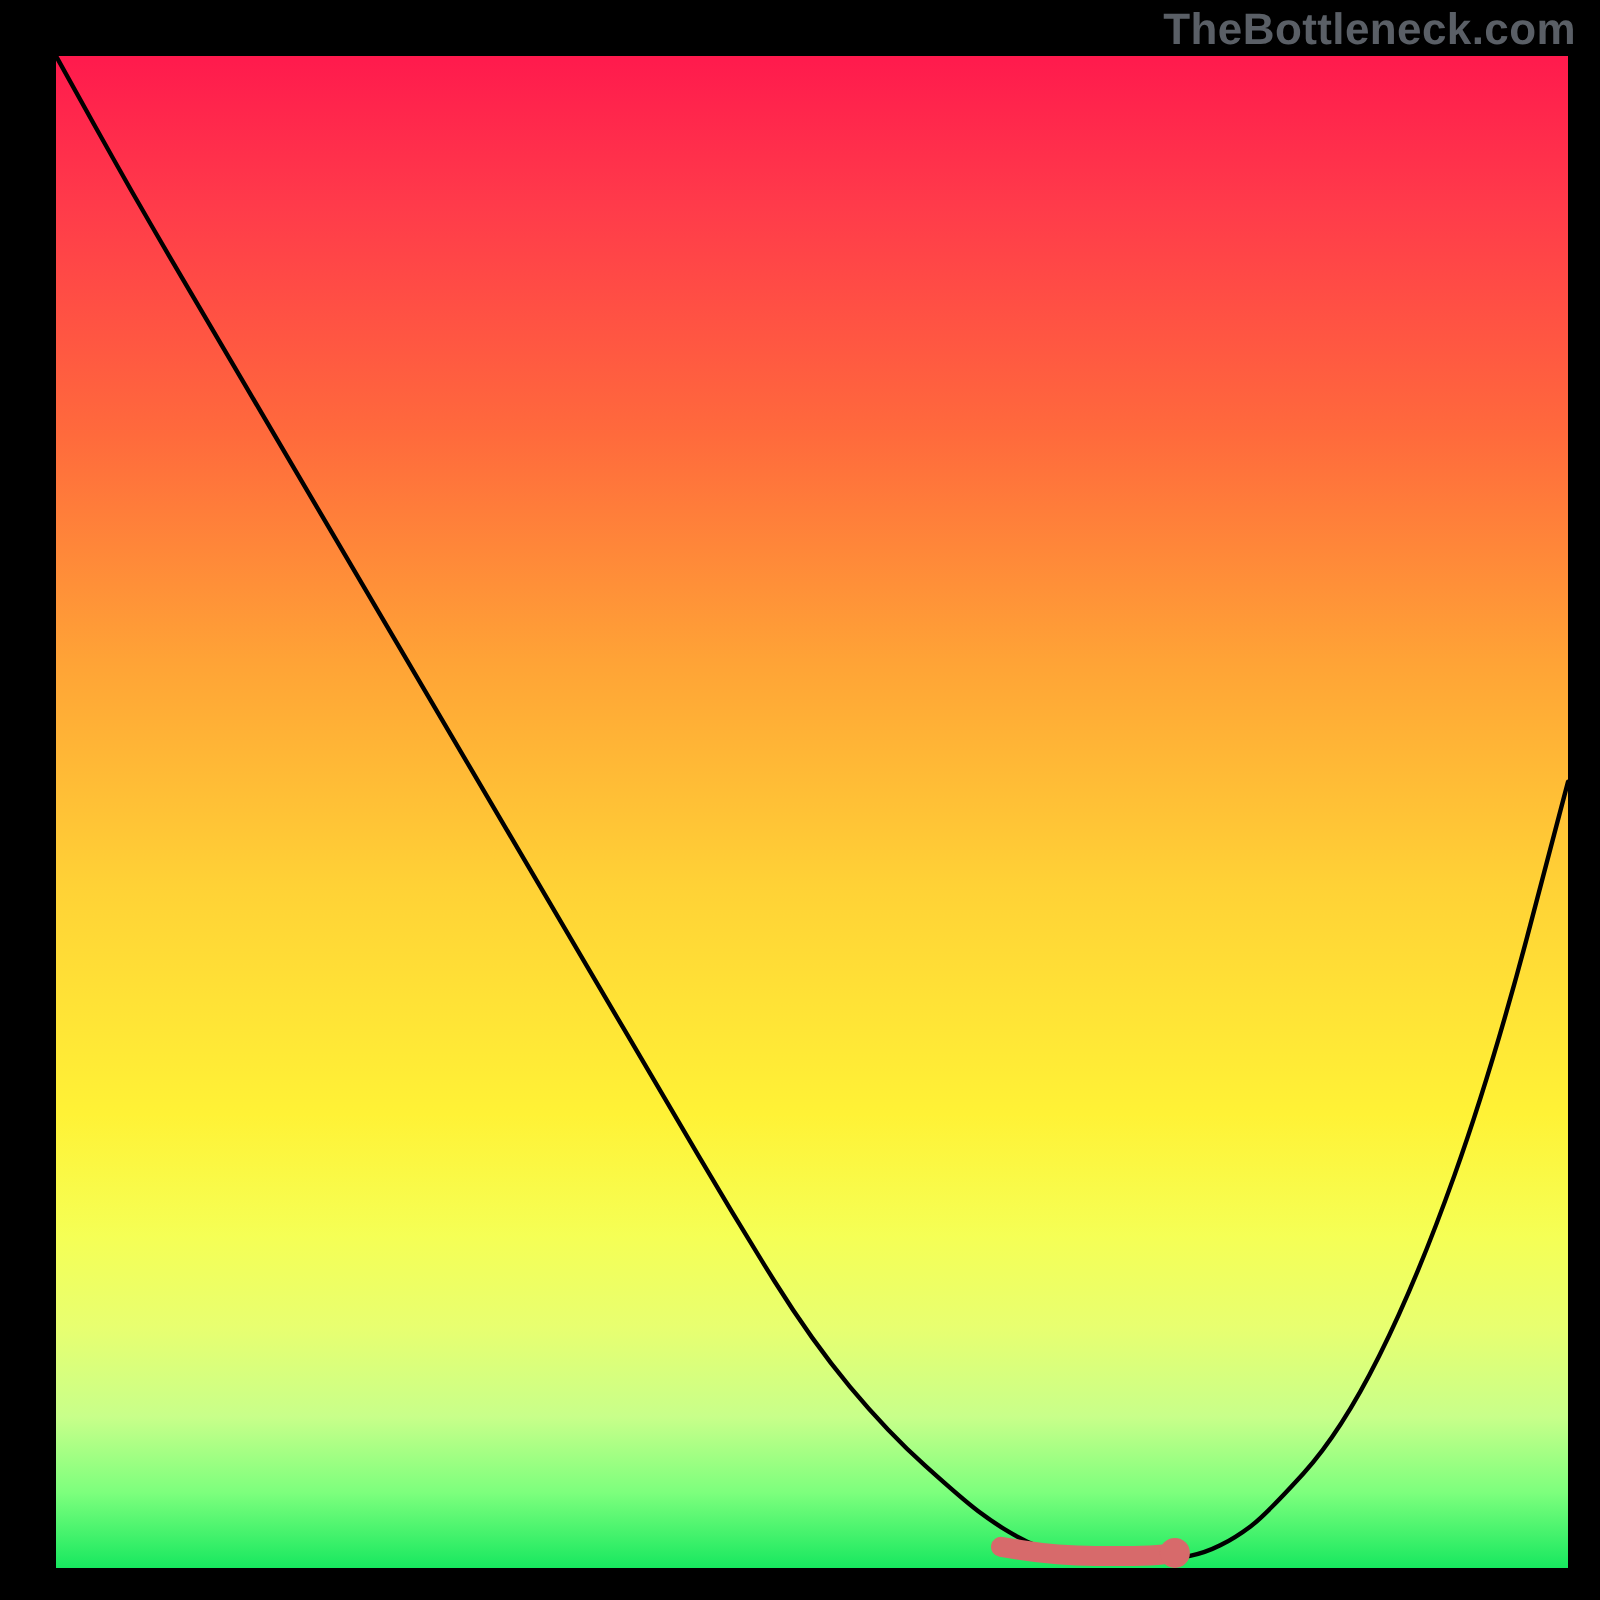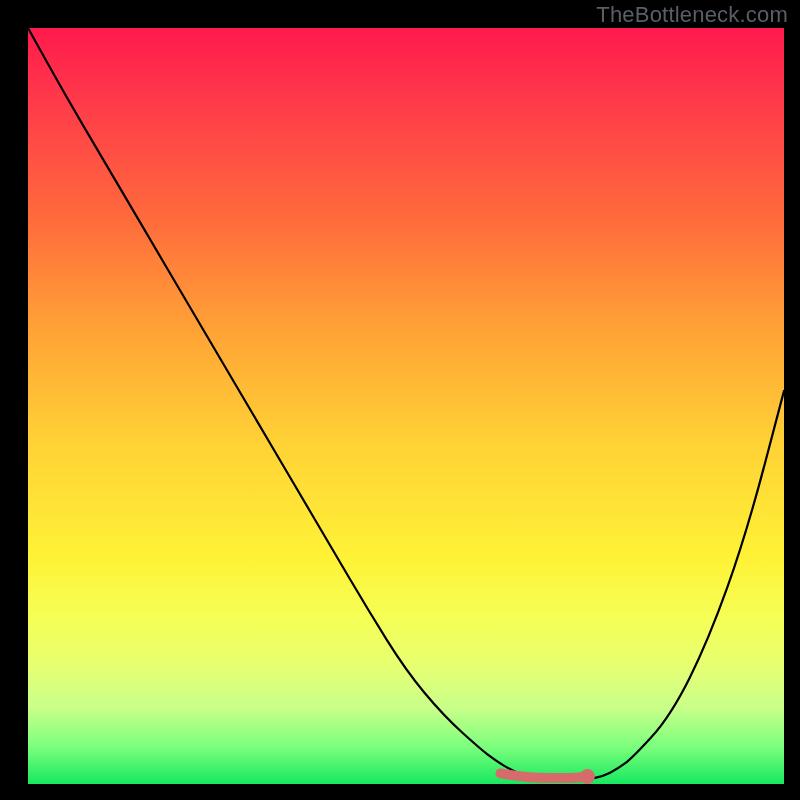--- a/index.html
+++ b/index.html
@@ -40,21 +40,21 @@
       #7dff7d 95%,
       #17e85f 100%
     );
   }
   .watermark {
     position: absolute;
     top: 2px;
     right: 12px;
     color: #5a5f66;
     font-size: 22px;
-    font-weight: 400;
+    font-weight: 700;
     letter-spacing: 0.2px;
     user-select: none;
   }
   svg.curve-layer {
     position: absolute;
     left: 0;
     top: 0;
     width: 756px;
     height: 756px;
   }

